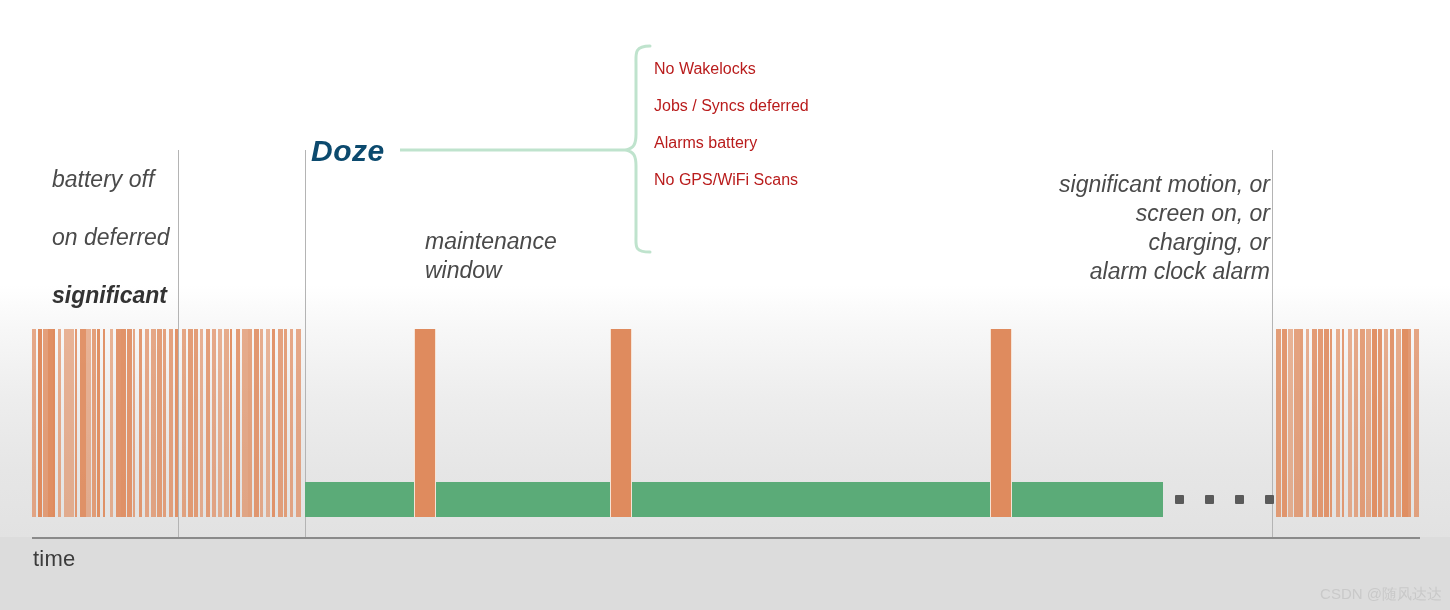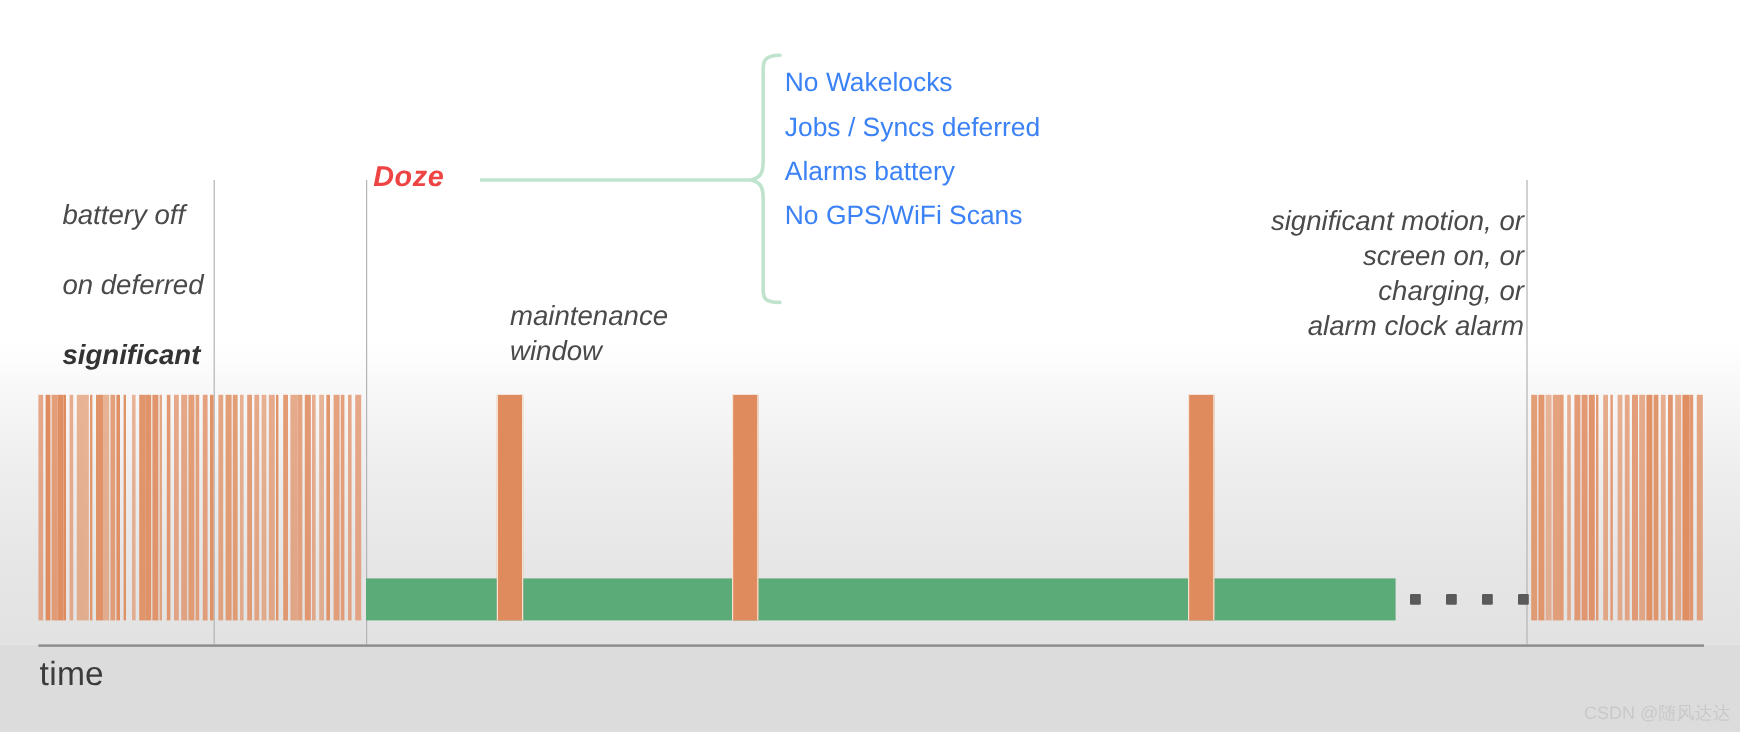--- a/index.html
+++ b/index.html
@@ -82,21 +82,21 @@
     left: 32px;
     top: 537px;
     width: 1388px;
     height: 2px;
     background: #8a8a8a;
   }
   #axis-label {
     position: absolute;
     left: 33px;
     top: 546px;
-    font-size: 28px;
+    font-size: 22px;
     color: #3c3c3c;
     letter-spacing: .2px;
   }
 
   
   .annot {
     position: absolute;
     font-style: italic;
     color: #4a4a4a;
     font-size: 23px;
@@ -107,55 +107,55 @@
     left: 52px;
     top: 136px;
     text-align: left;
   }
   #left-annot .strong {
     font-weight: bold;
     color: #333333;
   }
   #maint-annot {
     left: 425px;
-    top: 249px;
+    top: 227px;
     font-style: italic;
   }
   #wake-annot {
     right: 180px;
     top: 170px;
     text-align: right;
     margin-left: 17px;
   }
 
   #doze-label {
     position: absolute;
     left: 311px;
     top: 134px;
-    font-size: 24px;
+    font-size: 30px;
     font-weight: bold;
     font-style: italic;
-    color: #ef4444;
+    color: #0c4a6e;
     letter-spacing: .5px;
   }
 
   
   #brace-svg {
     position: absolute;
     left: 398px;
     top: 38px;
   }
 
   #doze-list {
     position: absolute;
     left: 654px;
     top: 50px;
-    font-size: 22px;
+    font-size: 16px;
     line-height: 37px;
-    color: #3b82f6;
+    color: #b91c1c;
   }
   #doze-list div { white-space: pre; }
 
   
   #watermark {
     position: absolute;
     right: 8px;
     bottom: 6px;
     font-size: 15px;
     color: #c9c9c9;

